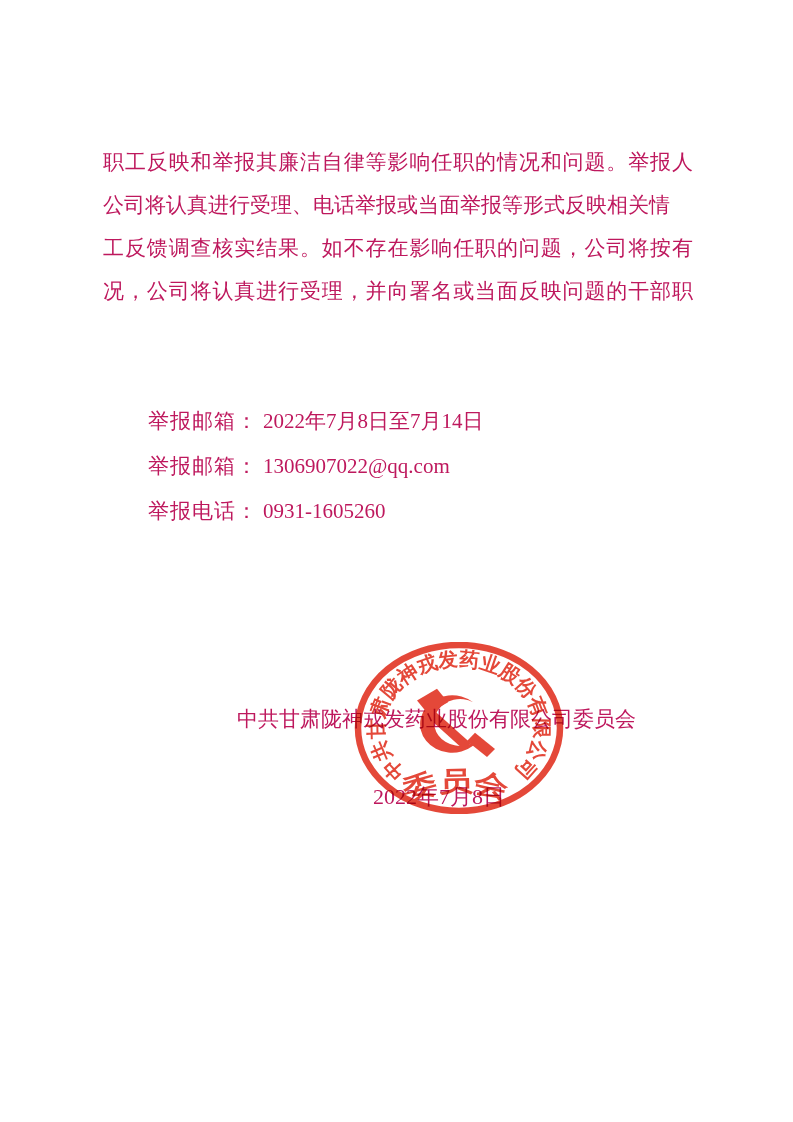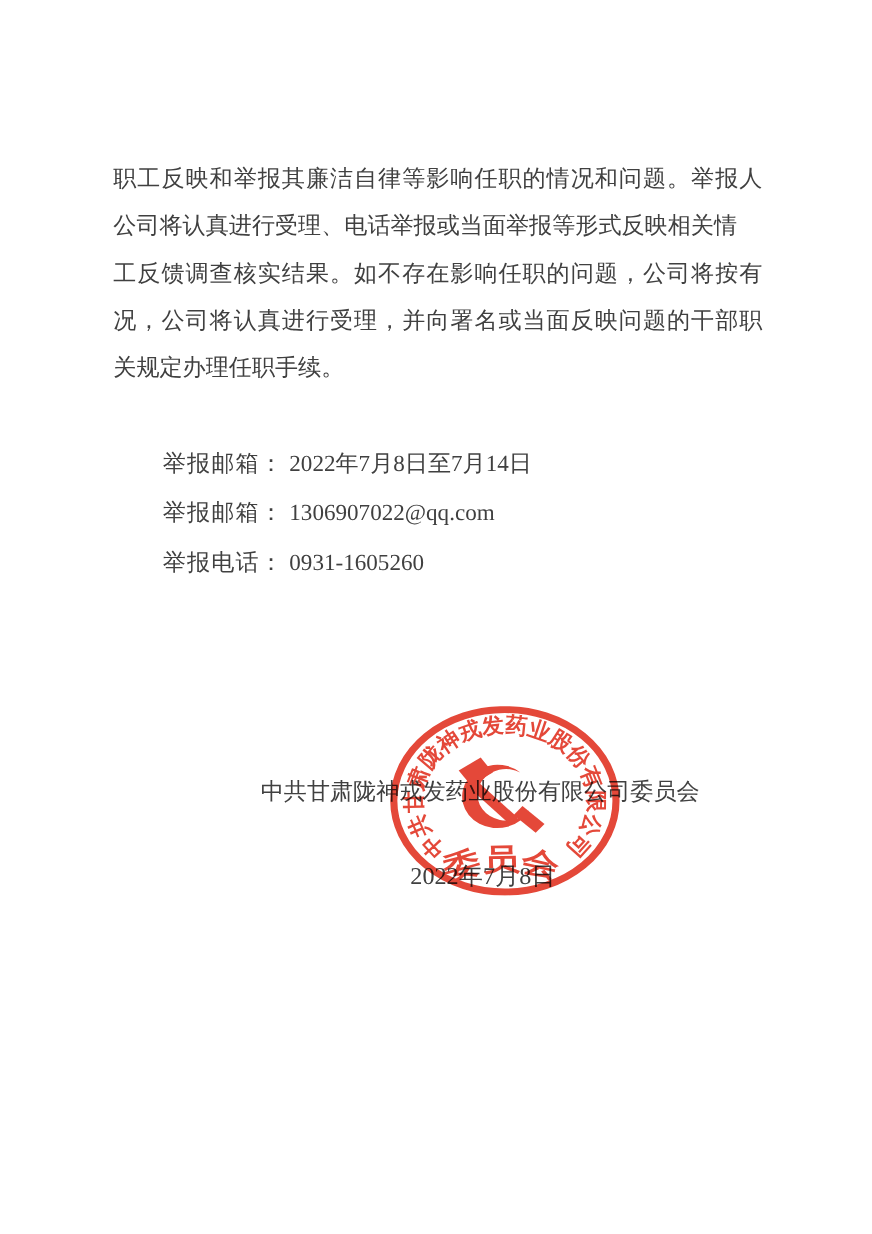--- a/index.html
+++ b/index.html
@@ -2,21 +2,21 @@
 <html><head>
 <meta charset="utf-8">
 <style>
   html,body{margin:0;padding:0;background:#ffffff;}
   .page{
     position:relative;
     width:793px;height:1122px;
     background:#ffffff;
     overflow:hidden;
     font-family:"Liberation Serif","DejaVu Serif",serif;
-    color:#404040;
+    color:#be185d;
   }
   
   .paragraph{position:absolute;left:103px;top:141px;width:590px;}
   .paragraph .line{
     font-size:21px;line-height:43px;height:43px;
     white-space:nowrap;
   }
   .paragraph .line.just{
     white-space:normal;
     text-align:justify;
@@ -51,21 +51,20 @@
 </head>
 <body>
 
 <div class="page">
 
   <div class="paragraph">
     <div class="line just">职工反映和举报其廉洁自律等影响任职的情况和问题。举报人</div>
     <div class="line">公司将认真进行受理、电话举报或当面举报等形式反映相关情</div>
     <div class="line just">工反馈调查核实结果。如不存在影响任职的问题，公司将按有</div>
     <div class="line just">况，公司将认真进行受理，并向署名或当面反映问题的干部职</div>
-    <div class="line">关规定办理任职手续。</div>
   </div>
 
   <div class="details">
     <div class="row">
       <span class="lbl">举报邮箱：</span><span class="val">2022年7月8日至7月14日</span>
     </div>
     <div class="row">
       <span class="lbl">举报邮箱：</span><span class="val">1306907022@qq.com</span>
     </div>
     <div class="row">

